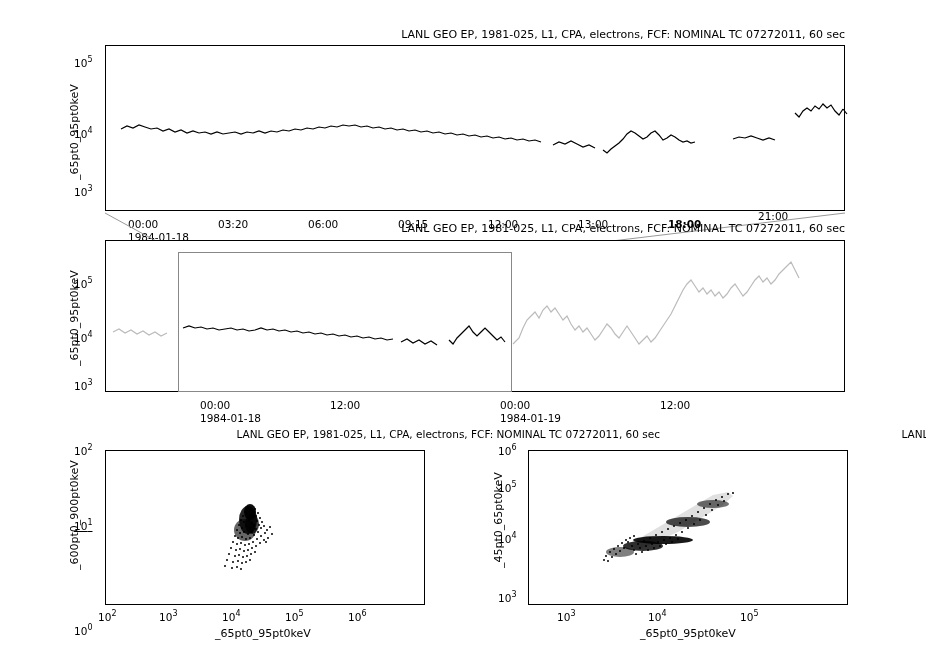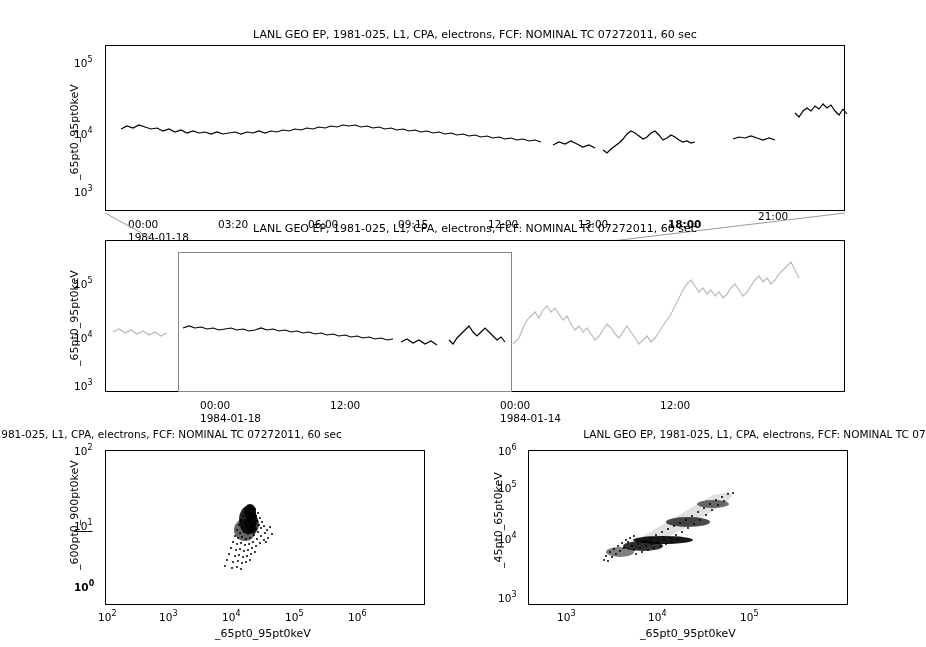--- a/index.html
+++ b/index.html
@@ -1,18 +1,18 @@
 <!DOCTYPE html>
 <html><head>
 <meta charset="utf-8">
 <style>
   html,body{margin:0;padding:0;background:#ffffff;}
   body{width:926px;height:647px;font-family:"DejaVu Sans",sans-serif;color:#000;overflow:hidden;position:relative;}
   .panel{position:absolute;}
-  .title{position:absolute;font-size:11px;white-space:nowrap;text-align:center;}
+  .title{position:absolute;font-size:11px;white-space:nowrap;text-align:right;}
   .axis-box{position:absolute;border:1px solid #000;background:#fff;box-sizing:border-box;}
   .tick-label{position:absolute;font-size:10.5px;white-space:nowrap;}
   .ylabel{position:absolute;font-size:11px;white-space:nowrap;transform-origin:0 0;transform:rotate(-90deg);}
   .xlabel{position:absolute;font-size:11px;white-space:nowrap;}
   svg{display:block;overflow:visible;}
   .sup{font-size:8px;vertical-align:super;}
   .date-label{position:absolute;font-size:10.5px;white-space:nowrap;}
   .connector{position:absolute;}
 </style>
 </head>
@@ -73,21 +73,21 @@
 
   <div class="tick-label" style="left:74px;top:276px;">10<span class="sup">5</span></div>
   <div class="tick-label" style="left:74px;top:330px;">10<span class="sup">4</span></div>
   <div class="tick-label" style="left:74px;top:378px;">10<span class="sup">3</span></div>
 
   <div class="tick-label" style="left:200px;top:399px;">00:00</div>
   <div class="tick-label" style="left:330px;top:399px;">12:00</div>
   <div class="tick-label" style="left:500px;top:399px;">00:00</div>
   <div class="tick-label" style="left:660px;top:399px;">12:00</div>
   <div class="date-label" style="left:200px;top:412px;">1984-01-18</div>
-  <div class="date-label" style="left:500px;top:412px;">1984-01-14</div>
+  <div class="date-label" style="left:500px;top:412px;">1984-01-19</div>
 
   <div class="axis-box" style="left:178px;top:252px;width:334px;height:140px;border:1px solid #888;background:transparent;"></div>
 
   <svg class="panel" style="left:105px;top:240px;" width="740" height="152" viewBox="0 0 740 152">
     <g fill="none" stroke="#bbbbbb" stroke-width="1.2">
       <path d="M8,92 L14,89 L20,93 L26,90 L32,94 L38,91 L44,95 L50,92 L56,96 L62,93"></path>
       <path d="M408,104 L414,98 L418,88 L422,80 L426,76 L430,72 L434,78 L438,70 L442,66 L446,72 L450,68 L454,74 L458,80 L462,76 L466,84 L470,90 L474,86 L478,92 L482,88 L486,94 L490,100 L494,96 L498,90 L502,84 L506,88 L510,94 L514,98 L518,92 L522,86 L526,92 L530,98 L534,104 L538,100 L542,96 L546,102 L550,98 L554,92 L558,86 L562,80 L566,74 L570,66 L574,58 L578,50 L582,44 L586,40 L590,46 L594,52 L598,48 L602,54 L606,50 L610,56 L614,52 L618,58 L622,54 L626,48 L630,44 L634,50 L638,56 L642,52 L646,46 L650,40 L654,36 L658,42 L662,38 L666,44 L670,40 L674,34 L678,30 L682,26 L686,22 L690,30 L694,38"></path>
     </g>
     <g fill="none" stroke="#000000" stroke-width="1.2">
       <path d="M78,88 L84,86 L90,88 L96,87 L102,89 L108,88 L114,90 L120,89 L126,88 L132,90 L138,89 L144,91 L150,90 L156,88 L162,90 L168,89 L174,91 L180,90 L186,92 L192,91 L198,93 L204,92 L210,94 L216,93 L222,95 L228,94 L234,96 L240,95 L246,97 L252,96 L258,98 L264,97 L270,99 L276,98 L282,100 L288,99"></path>
@@ -102,21 +102,21 @@
 
   <div class="axis-box" style="left:105px;top:450px;width:320px;height:155px;"></div>
 
   <div class="ylabel" style="left:68px;top:570px;">
     <span>_600pt0_900pt0keV</span>
   </div>
   <div class="xlabel" style="left:215px;top:627px;">_65pt0_95pt0keV</div>
 
   <div class="tick-label" style="left:74px;top:443px;">10<span class="sup">2</span></div>
   <div class="tick-label" style="left:74px;top:518px;text-decoration:underline;">10<span class="sup">1</span></div>
-  <div class="tick-label" style="left:74px;top:579px;font-weight:bold;">10<span class="sup">0</span></div>
+  <div class="tick-label" style="left:74px;top:623px;">10<span class="sup">0</span></div>
 
   <div class="tick-label" style="left:98px;top:609px;">10<span class="sup">2</span></div>
   <div class="tick-label" style="left:159px;top:609px;">10<span class="sup">3</span></div>
   <div class="tick-label" style="left:222px;top:609px;">10<span class="sup">4</span></div>
   <div class="tick-label" style="left:285px;top:609px;">10<span class="sup">5</span></div>
   <div class="tick-label" style="left:348px;top:609px;">10<span class="sup">6</span></div>
 
   <svg class="panel" style="left:105px;top:450px;" width="320" height="155" viewBox="0 0 320 155">
     <g fill="#000">
       <circle cx="140" cy="62" r="1"></circle>

